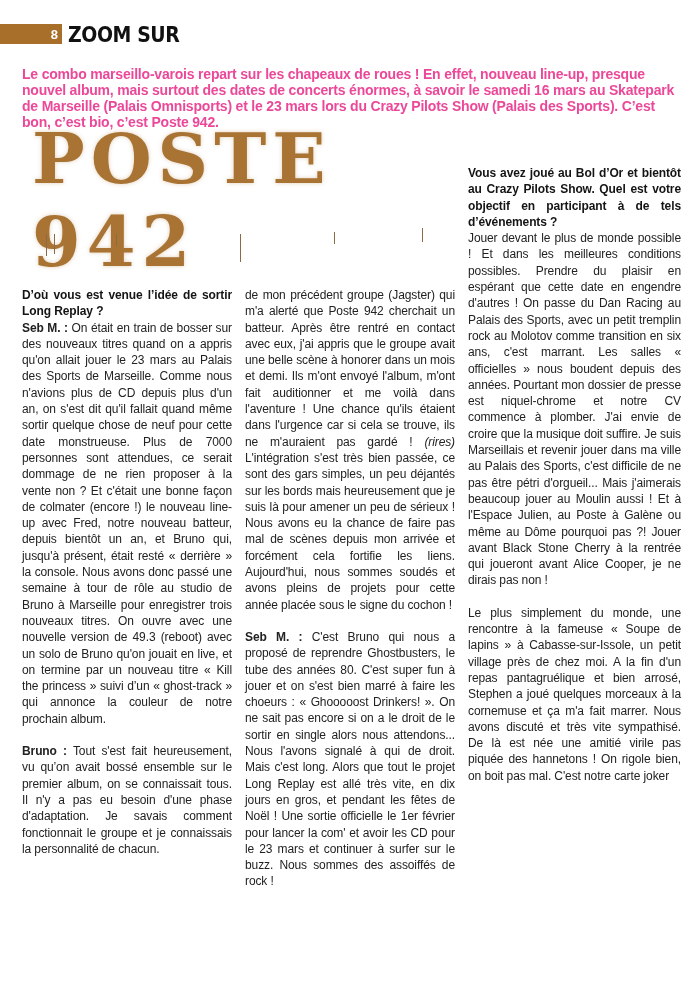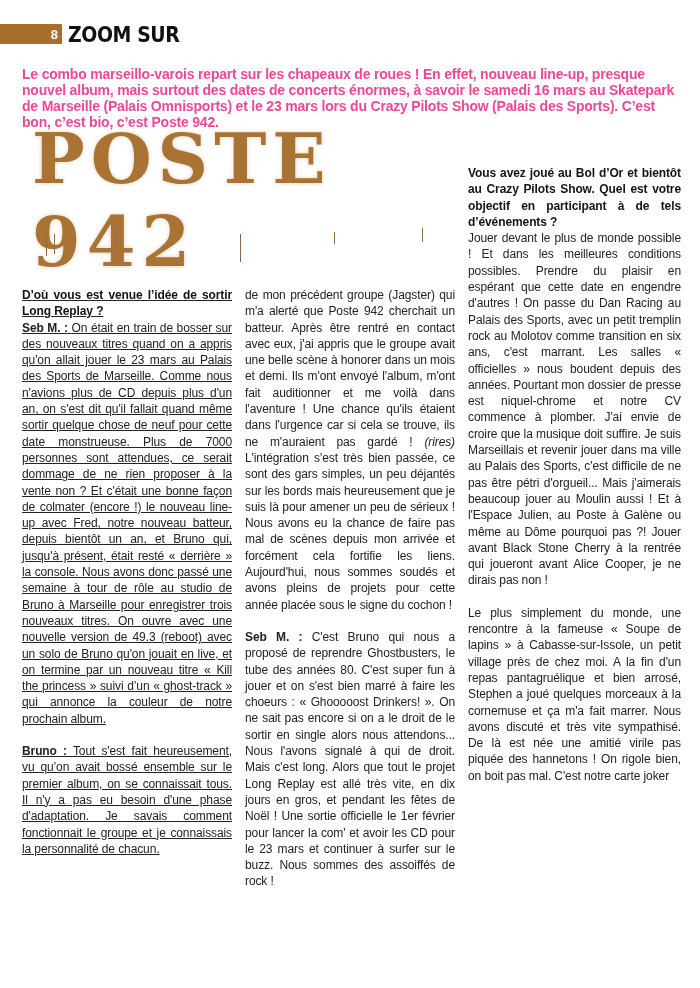--- a/index.html
+++ b/index.html
@@ -15,21 +15,21 @@
     .intro p { margin: 0; }
 
     .logo { position: absolute; top: 150px; left: 32px; width: 420px; height: 100px; display: flex; align-items: center; }
     .logo-text { font-family: "DejaVu Serif", serif; font-weight: bold; font-size: 70px; color: #a87333; letter-spacing: 6px; text-shadow: 0 0 4px rgba(168,115,51,0.35); transform: scaleX(1.0); }
     .drip { position: absolute; width: 1px; background: #8c6a46; }
 
     .col { position: absolute; font-size: 12px; line-height: 16.3px; text-align: justify; color: #222; letter-spacing: -0.1px; }
     .col .q { font-weight: bold; color: #141414; }
     .col .speaker { font-weight: bold; }
     .col .gap { height: 16px; }
-    .col1 { top: 287px; left: 22px; width: 210px; text-decoration: underline; }
+    .col1 { top: 287px; left: 22px; width: 210px; }
     .col2 { top: 287px; left: 245px; width: 210px; }
     .col3 { top: 165px; left: 468px; width: 213px; }
 
     .watermark { position: absolute; top: 440px; left: 40px; font-size: 64px; font-weight: bold; color: rgba(255, 205, 40, 0.28); transform: rotate(-58deg); transform-origin: left top; white-space: nowrap; pointer-events: none; letter-spacing: 4px; }
   </style>
 </head>
 <body>
 
 <div class="header">
   <div class="bar">

